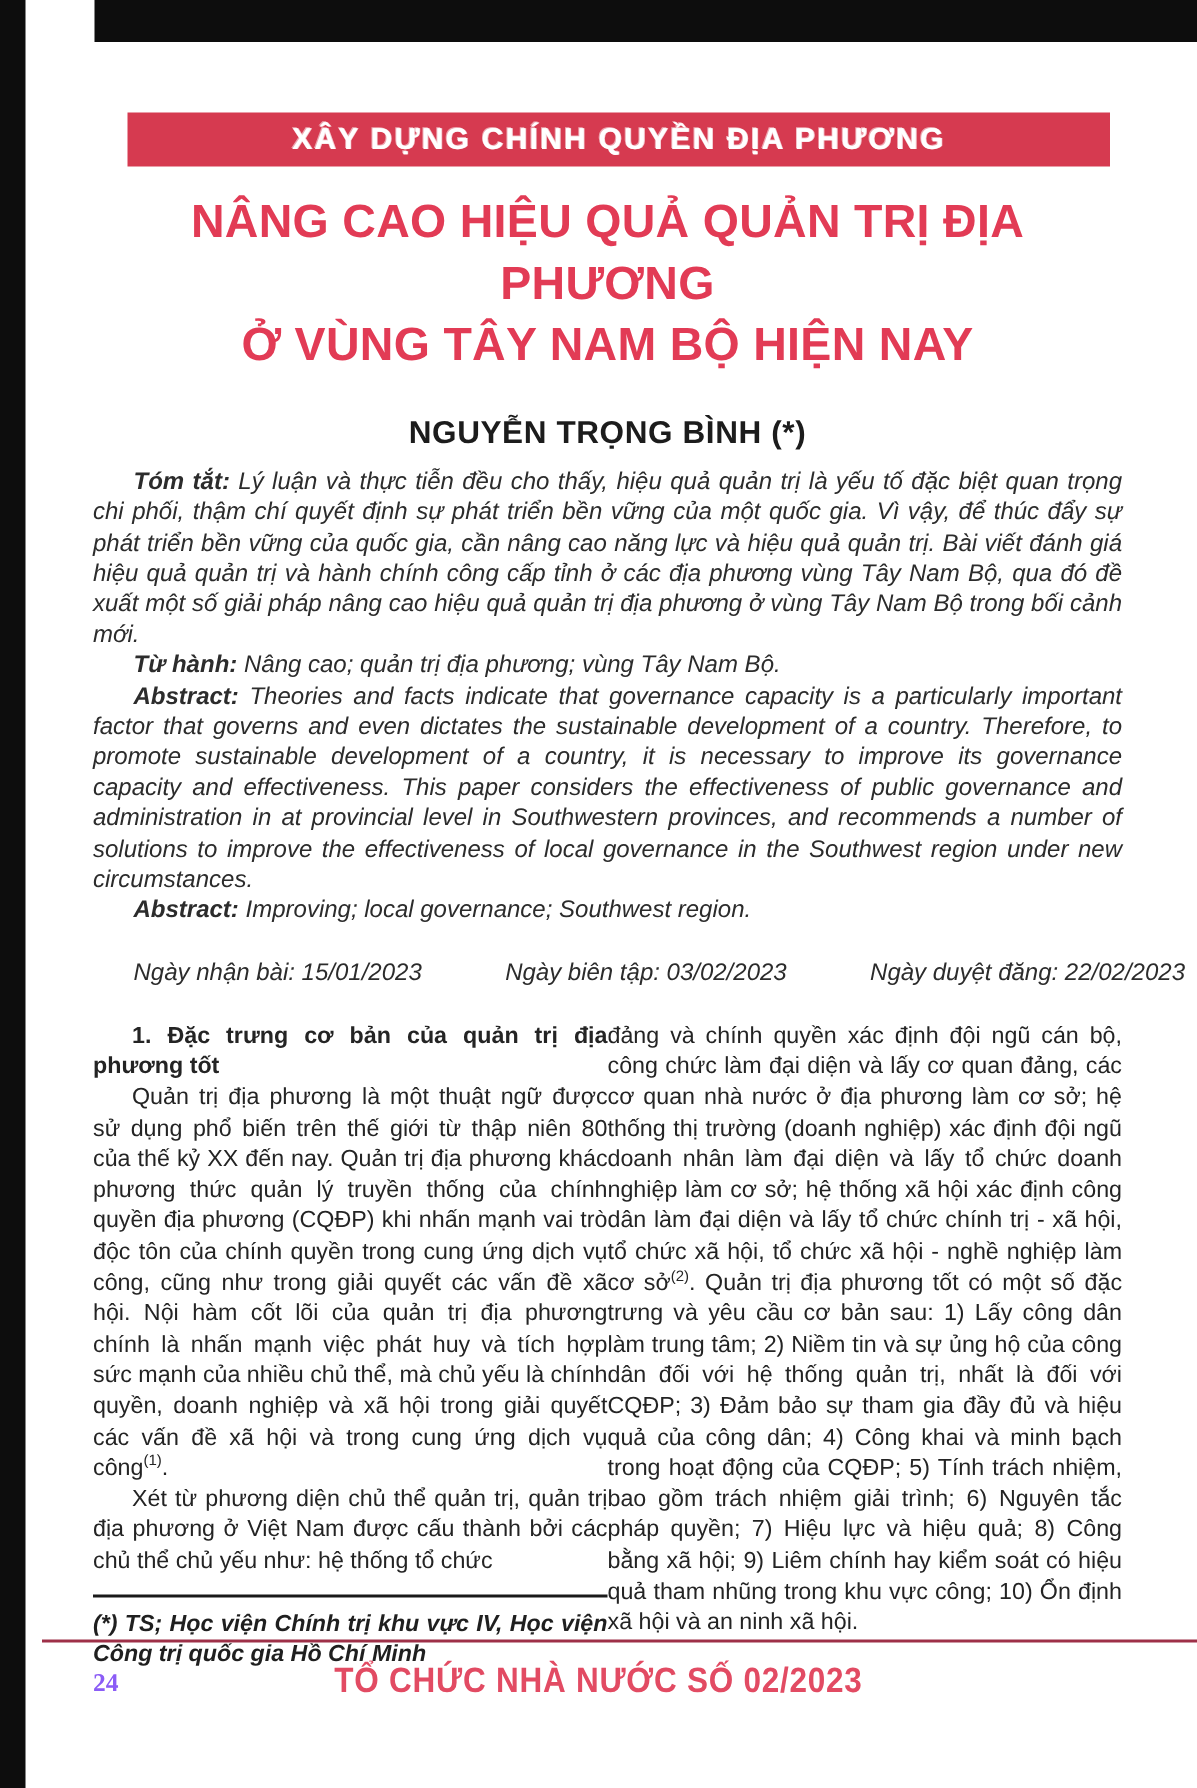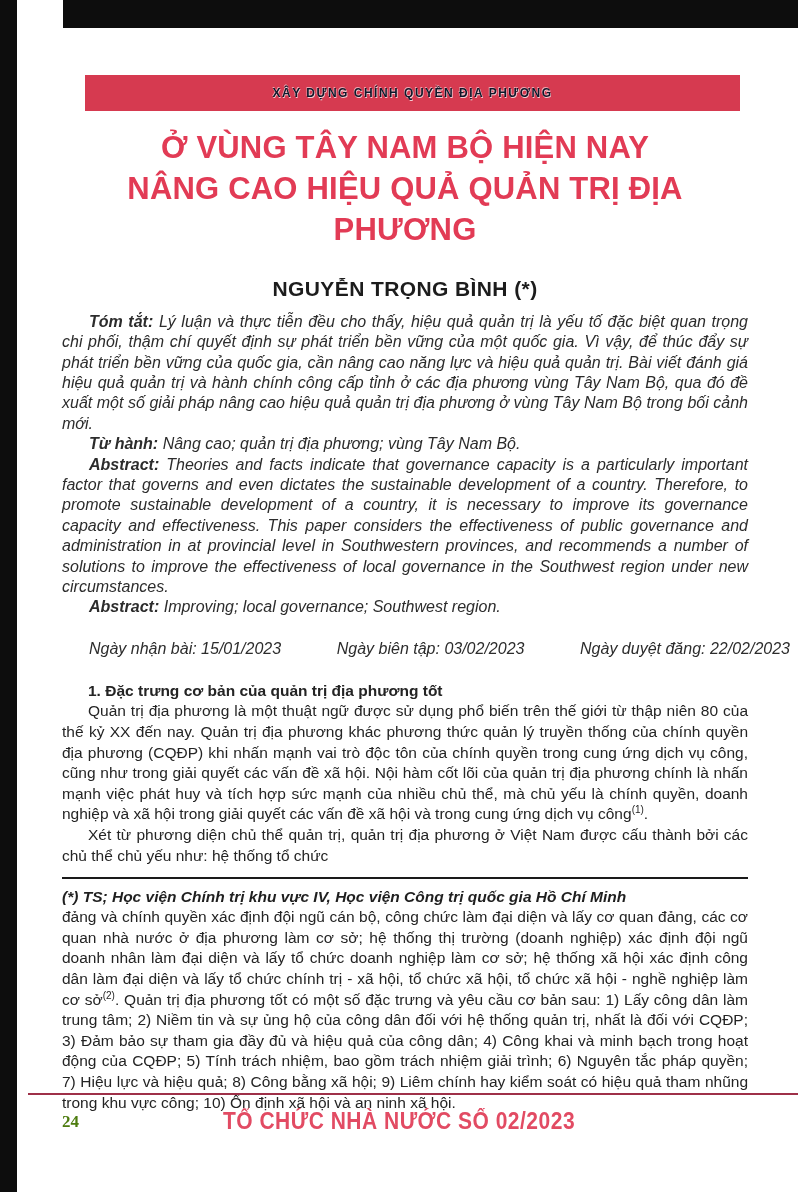--- a/index.html
+++ b/index.html
@@ -18,22 +18,22 @@
 
   .content{position:absolute;left:62px;width:686px;top:0;}
 
   .banner{
     margin:75px 8px 0 23px;
     height:36px;width:655px;
     background:#d63a50;
     display:flex;align-items:center;justify-content:center;
   }
   .banner span{
-    font-weight:bold;font-size:12px;letter-spacing:1.5px;
-    color:#0f172a;
+    font-weight:bold;font-size:20px;letter-spacing:1.5px;
+    color:#ffffff;
     text-shadow:0.6px 0.6px 0 rgba(255,255,255,.75), -0.6px -0.6px 0 rgba(255,255,255,.55);
   }
   .title{
     margin-top:17px;text-align:center;
     color:#e23b55;font-weight:800;font-size:31px;line-height:1.32;
     letter-spacing:0.2px;
   }
   .author{
     margin-top:26px;text-align:center;
     font-weight:bold;font-size:21px;letter-spacing:.4px;color:#1c1c1c;
@@ -47,42 +47,42 @@
   .abstract b{font-weight:bold;}
   .dates{
     margin-top:22px;margin-right:-42px;
     display:flex;justify-content:space-between;
     font-style:italic;font-size:16px;color:#2c2c2c;
     padding-left:27px;
   }
   .columns{
     margin-top:23px;
     display:flex;
-    font-size:15.5px;line-height:20.6px;text-align:justify;color:#242424;flex-direction:column;
+    font-size:15.5px;line-height:20.6px;text-align:justify;color:#242424;
   }
   .col{flex:1;min-width:0;}
   .col p{margin:0;text-indent:26px;}
   .col p.noindent{text-indent:0;}
   .heading{font-weight:bold;}
   sup{font-size:10px;line-height:0;}
   .fnrule{border:none;border-top:2px solid #1a1a1a;margin:11px 0 8px 0;width:100%;}
   .footnote{
     font-weight:bold;font-style:italic;font-size:15.5px;line-height:20px;
     text-align:justify;color:#1f1f1f;
   }
   .footer-rule{
     position:absolute;left:28px;right:0;top:1093px;
     height:2px;background:#9e3048;
   }
   .footer{
     position:absolute;left:0;right:0;top:1108px;height:30px;
   }
   .page-num{
     position:absolute;left:62px;top:4px;
-    color:#4d7c0f;font-size:17px;font-weight:bold;font-family:"Liberation Serif", serif;
+    color:#8b5cf6;font-size:17px;font-weight:bold;font-family:"Liberation Serif", serif;
   }
   .journal{
     position:absolute;left:0;right:0;top:0;text-align:center;
     color:#e24b63;font-weight:800;font-size:21px;letter-spacing:.5px;
     transform:scaleY(1.12);transform-origin:top;
   }
 </style>
 </head>
 <body>
 
@@ -91,22 +91,22 @@
   <div class="scan-left"></div>
   <div class="scan-top"></div>
 
   <div class="content">
 
     <div class="banner">
       <span>XÂY DỰNG CHÍNH QUYỀN ĐỊA PHƯƠNG</span>
     </div>
 
     <div class="title">
+      <div>NÂNG CAO HIỆU QUẢ QUẢN TRỊ ĐỊA PHƯƠNG</div>
       <div>Ở VÙNG TÂY NAM BỘ HIỆN NAY</div>
-      <div>NÂNG CAO HIỆU QUẢ QUẢN TRỊ ĐỊA PHƯƠNG</div>
     </div>
 
     <div class="author">NGUYỄN TRỌNG BÌNH (*)</div>
 
     <div class="abstract">
       <p><b>Tóm tắt:</b> <span>Lý luận và thực tiễn đều cho thấy, hiệu quả quản trị là yếu tố đặc biệt quan trọng chi phối, thậm chí quyết định sự phát triển bền vững của một quốc gia. Vì vậy, để thúc đẩy sự phát triển bền vững của quốc gia, cần nâng cao năng lực và hiệu quả quản trị. Bài viết đánh giá hiệu quả quản trị và hành chính công cấp tỉnh ở các địa phương vùng Tây Nam Bộ, qua đó đề xuất một số giải pháp nâng cao hiệu quả quản trị địa phương ở vùng Tây Nam Bộ trong bối cảnh mới.</span></p>
       <p><b>Từ hành:</b> <span>Nâng cao; quản trị địa phương; vùng Tây Nam Bộ.</span></p>
       <p><b>Abstract:</b> <span>Theories and facts indicate that governance capacity is a particularly important factor that governs and even dictates the sustainable development of a country. Therefore, to promote sustainable development of a country, it is necessary to improve its governance capacity and effectiveness. This paper considers the effectiveness of public governance and administration in at provincial level in Southwestern provinces, and recommends a number of solutions to improve the effectiveness of local governance in the Southwest region under new circumstances.</span></p>
       <p><b>Abstract:</b> <span>Improving; local governance; Southwest region.</span></p>
     </div>

